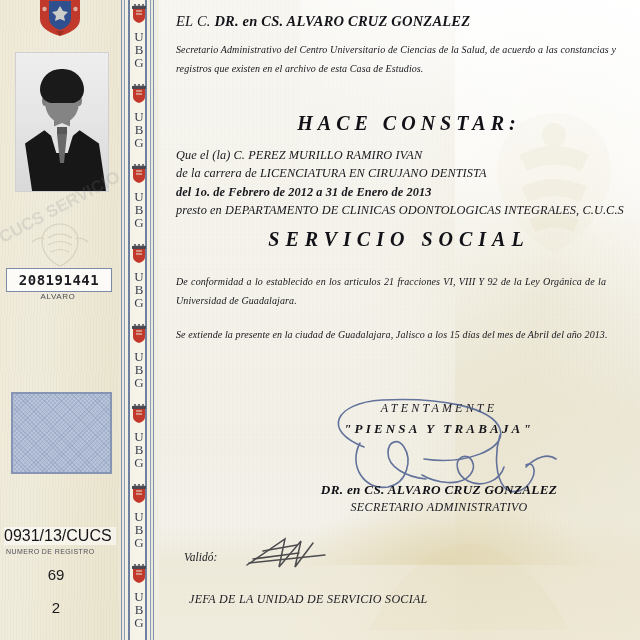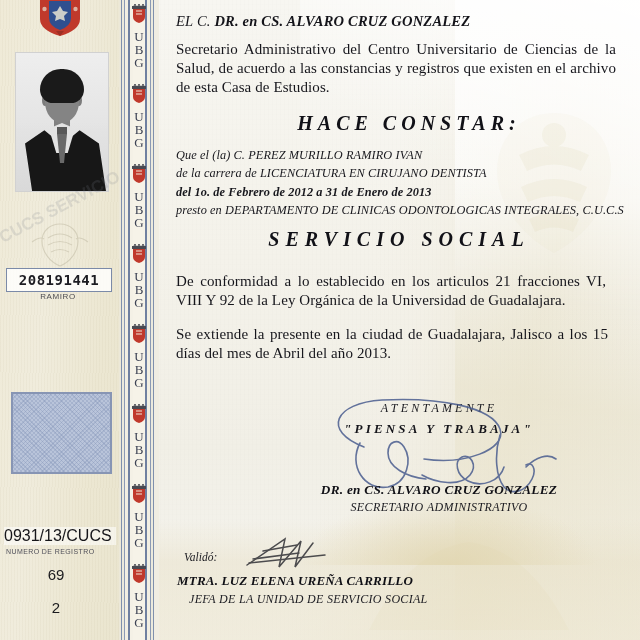--- a/index.html
+++ b/index.html
@@ -145,21 +145,21 @@
     opacity:.35;pointer-events:none;
   }
 
   .t-title{
     position:absolute;left:17px;top:13px;width:440px;
     font-style:italic;font-weight:bold;font-size:14.5px;color:#14141a;
     font-family:"Liberation Serif", serif;letter-spacing:.2px;
   }
   .t-title .light{font-weight:normal;}
   .t-para{
-    position:absolute;font-size:15px;color:#16161c;
+    position:absolute;font-style:italic;font-size:10px;color:#16161c;
     font-family:"Liberation Serif", serif;line-height:19px;text-align:justify;
     letter-spacing:.1px;
   }
   .p-sec{left:17px;top:40px;width:440px;}
   .t-head{
     position:absolute;text-align:center;font-style:italic;font-weight:bold;
     font-family:"Liberation Serif", serif;color:#111117;
   }
   .h-constar{left:40px;top:112px;width:420px;font-size:20px;letter-spacing:5px;}
   .h-servicio{left:30px;top:228px;width:420px;font-size:20px;letter-spacing:6px;}
@@ -263,21 +263,21 @@
         <path d="M10 24 q8 -6 12 -3"></path>
         <path d="M66 24 q-8 -6 -12 -3"></path>
       </g>
     </svg>
 
     <div class="stub-watermark">CUCS SERVICIO</div>
 
     <div class="codigo-box">
       <span>208191441</span>
     </div>
-    <div class="codigo-label">RAMIRO</div>
+    <div class="codigo-label">ALVARO</div>
 
     <div class="sigbox"></div>
 
     <div class="reg-num">0931/13/CUCS</div>
     <div class="reg-label">NUMERO DE REGISTRO</div>
     <div class="reg-a">69</div>
     <div class="reg-b">2</div>
   </div>
 
   <div class="strip" id="strip">
@@ -448,16 +448,15 @@
 
     <svg class="valid-sign" viewBox="0 0 130 40">
       <g fill="none" stroke="#3b3b3f" stroke-width="1.5" stroke-linecap="round" opacity=".9">
         <path d="M8 30 L46 4 L40 32 L62 6 L56 32 L74 8"></path>
         <path d="M14 24 L60 18"></path>
         <path d="M10 28 L86 20"></path>
         <path d="M24 16 L58 10"></path>
       </g>
     </svg>
 
-    <div class="valid-name">MTRA. LUZ ELENA UREÑA CARRILLO</div>
     <div class="valid-role">JEFA DE LA UNIDAD DE SERVICIO SOCIAL</div>
   </div>
 </div>
 
 </body></html>

